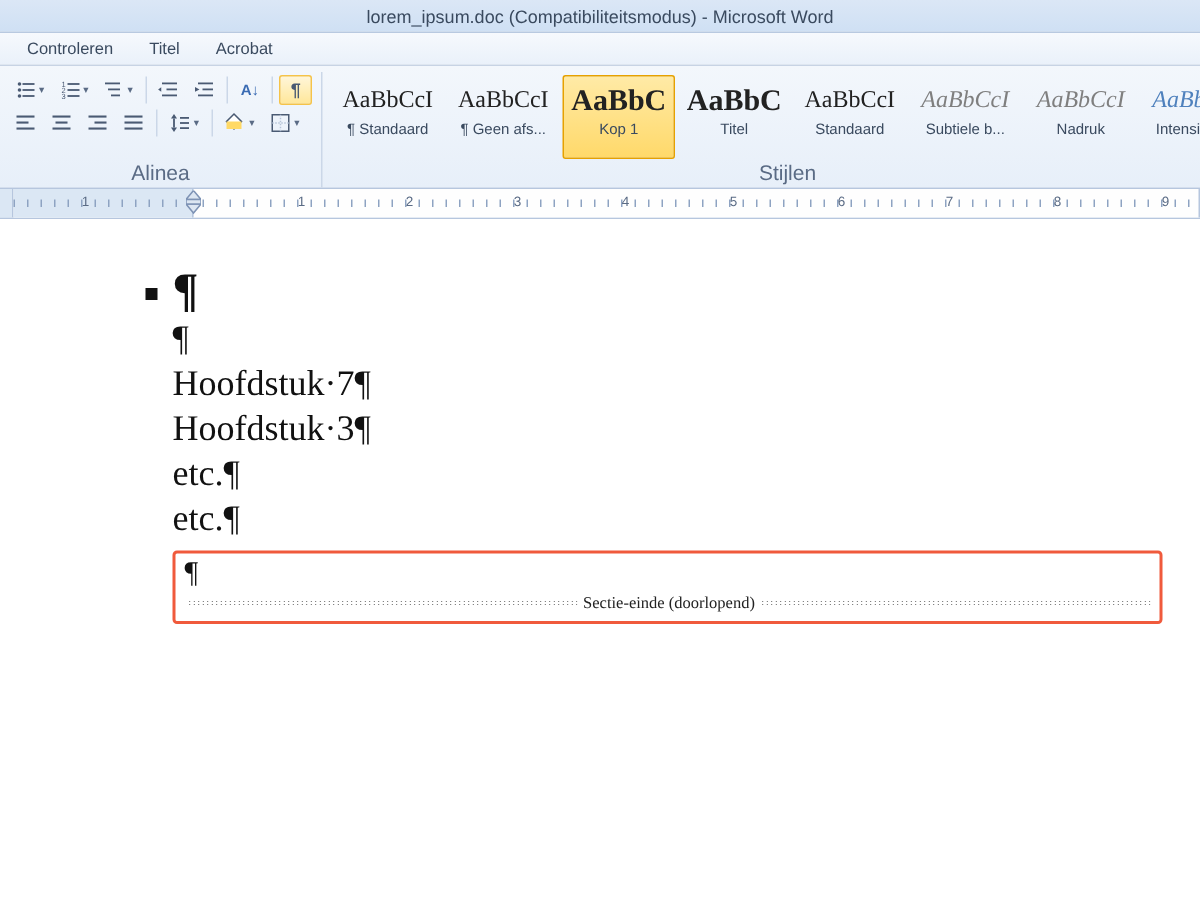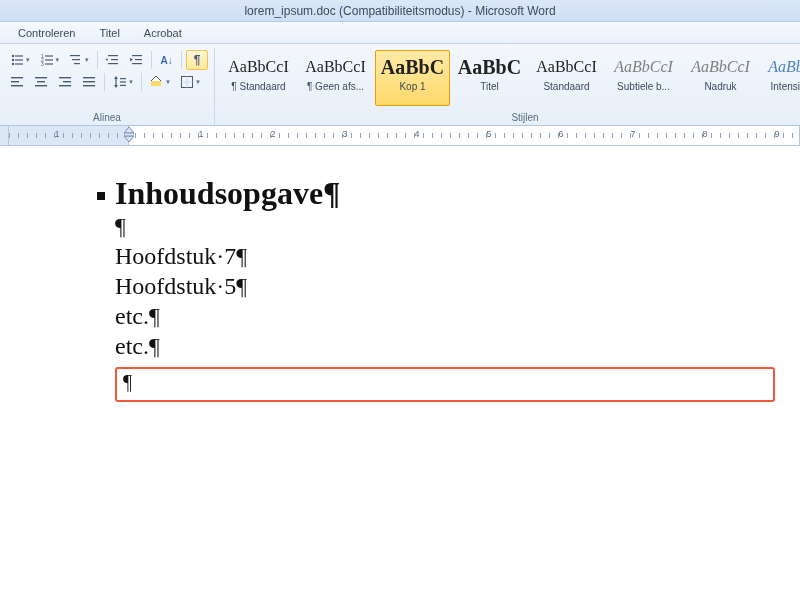--- a/index.html
+++ b/index.html
@@ -47,21 +47,21 @@
     padding: 2px 6px 0 6px;
     display: flex;
     flex-direction: column;
     position: relative;
   }
   .ribbon-group-label {
     position: absolute;
     bottom: 2px;
     left: 0; right: 0;
     text-align: center;
-    font-size: 10px;
+    font-size: 14px;
     color: #5a6b85;
   }
   .para-group { width: 215px; }
   .para-row { display: flex; align-items: center; gap: 2px; margin-bottom: 2px; }
   .ico-btn {
     width: 22px; height: 20px;
     display: inline-flex; align-items: center; justify-content: center;
     border: 1px solid transparent;
     border-radius: 2px;
     cursor: pointer;
@@ -489,28 +489,32 @@
           <rect x="0" y="6" width="10" height="3" fill="#dce6f2" stroke="#7e93b5"></rect>
         </svg>
       </div>
     </div>
 </div>
 
 <div class="doc-area">
   <div class="content">
     <div class="h1">
       <span class="bullet-square"></span>
-      <span>Inhoudsopgave</span>
         <span class="pmark">¶</span>
     </div>
     <div class="para"><span class="pmark">¶</span></div>
     <div id="doc-lines">
         <div class="para"><span>Hoofdstuk·7</span><span class="pmark">¶</span></div>
-        <div class="para"><span>Hoofdstuk·5</span><span class="pmark">¶</span></div>
+        <div class="para"><span>Hoofdstuk·3</span><span class="pmark">¶</span></div>
         <div class="para"><span>etc.</span><span class="pmark">¶</span></div>
         <div class="para"><span>etc.</span><span class="pmark">¶</span></div>
       </div>
 
     <div class="hl-box">
       <span class="pmark pmark-small">¶</span>
+      <div class="section-break">
+        <span class="dots"></span>
+        <span class="lbl">Sectie-einde (doorlopend)</span>
+        <span class="dots"></span>
+      </div>
     </div>
   </div>
 </div>
 
 </body></html>

